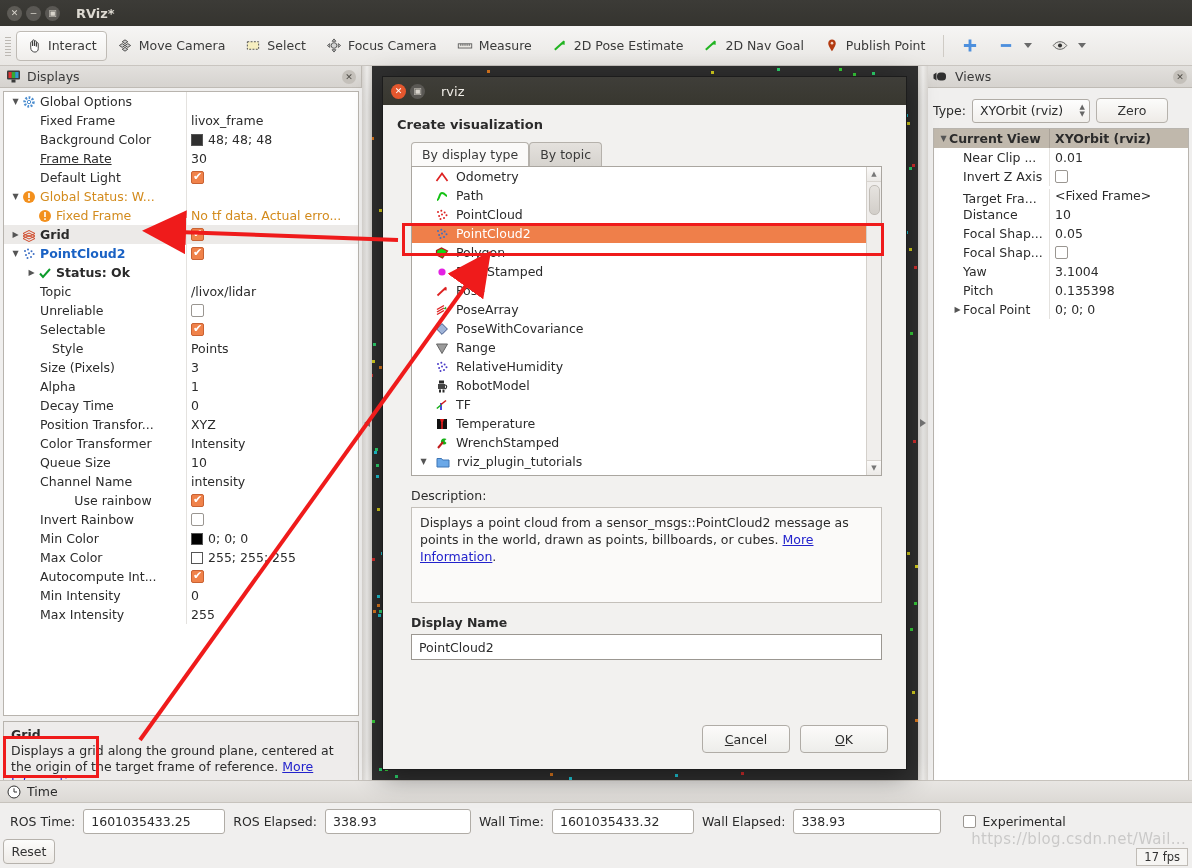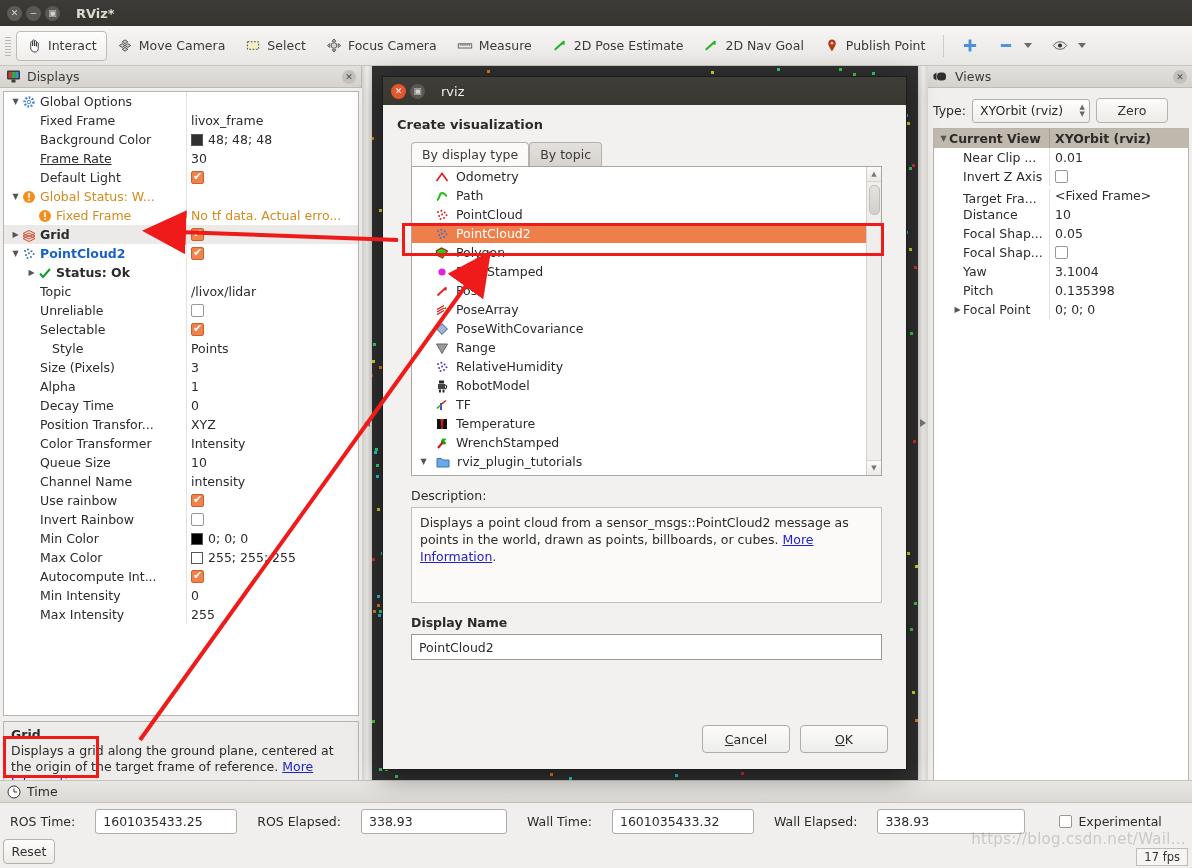--- a/index.html
+++ b/index.html
@@ -122,21 +122,21 @@
   .splitH { position: absolute; width: 10px; background: linear-gradient(to right,#d6d3cf,#efeeec,#d9d6d2);
             display: flex; align-items: center; justify-content: center; }
   .sp-tri { width: 0; height: 0; }
 
   
   #timepanel { position: absolute; left: 0; top: 780px; width: 1192px; height: 88px;
                background: #f0efee; border-top: 1px solid #c7c3bd; }
   .time-title { height: 22px; background: linear-gradient(#e8e6e3,#dcd9d5);
                 border-bottom: 1px solid #c7c3bd; display: flex; align-items: center;
                 padding: 0 6px; font-size: 12.5px; }
-  .time-row { display: flex; align-items: center; gap: 20px; padding: 6px 20px 0 10px; font-size: 12.5px; }
+  .time-row { display: flex; align-items: center; gap: 8px; padding: 6px 20px 0 10px; font-size: 12.5px; }
   .tfield { height: 25px; border: 1px solid #b0aca6; border-radius: 3px; background: #fff;
             padding: 0 7px; display: flex; align-items: center; font-size: 12.5px; }
   .reset-row { padding: 5px 0 0 3px; display: flex; align-items: center; }
   .fps { position: absolute; right: 4px; bottom: 2px; border: 1px solid #c0bcb6;
          background: #f6f5f3; font-size: 11.5px; padding: 1px 7px; color: #333; }
   .watermark { position: absolute; right: 6px; bottom: 20px; font-size: 15px;
                color: rgba(140,140,140,0.38); letter-spacing: 0.3px; pointer-events: none; }
 
   
   #dialog { position: absolute; left: 382px; top: 76px; width: 525px; height: 694px;
@@ -1480,21 +1480,21 @@
           <div class="k" style="padding-left: 22px;">
             <span class="arrow"></span>
             <span class="ico" style="width: 0px;"></span>
             <span>Channel Name</span>
           </div>
           <div class="v">
             <span>intensity</span>
           </div>
         </div>
         <div class="trow">
-          <div class="k" style="padding-left: 22px;">
+          <div class="k" style="padding-left: 22px; justify-content: center;">
             <span class="arrow"></span>
             <span class="ico" style="width: 0px;"></span>
             <span>Use rainbow</span>
           </div>
           <div class="v">
             <span class="ck on"></span>
           </div>
         </div>
         <div class="trow">
           <div class="k" style="padding-left: 22px;">

